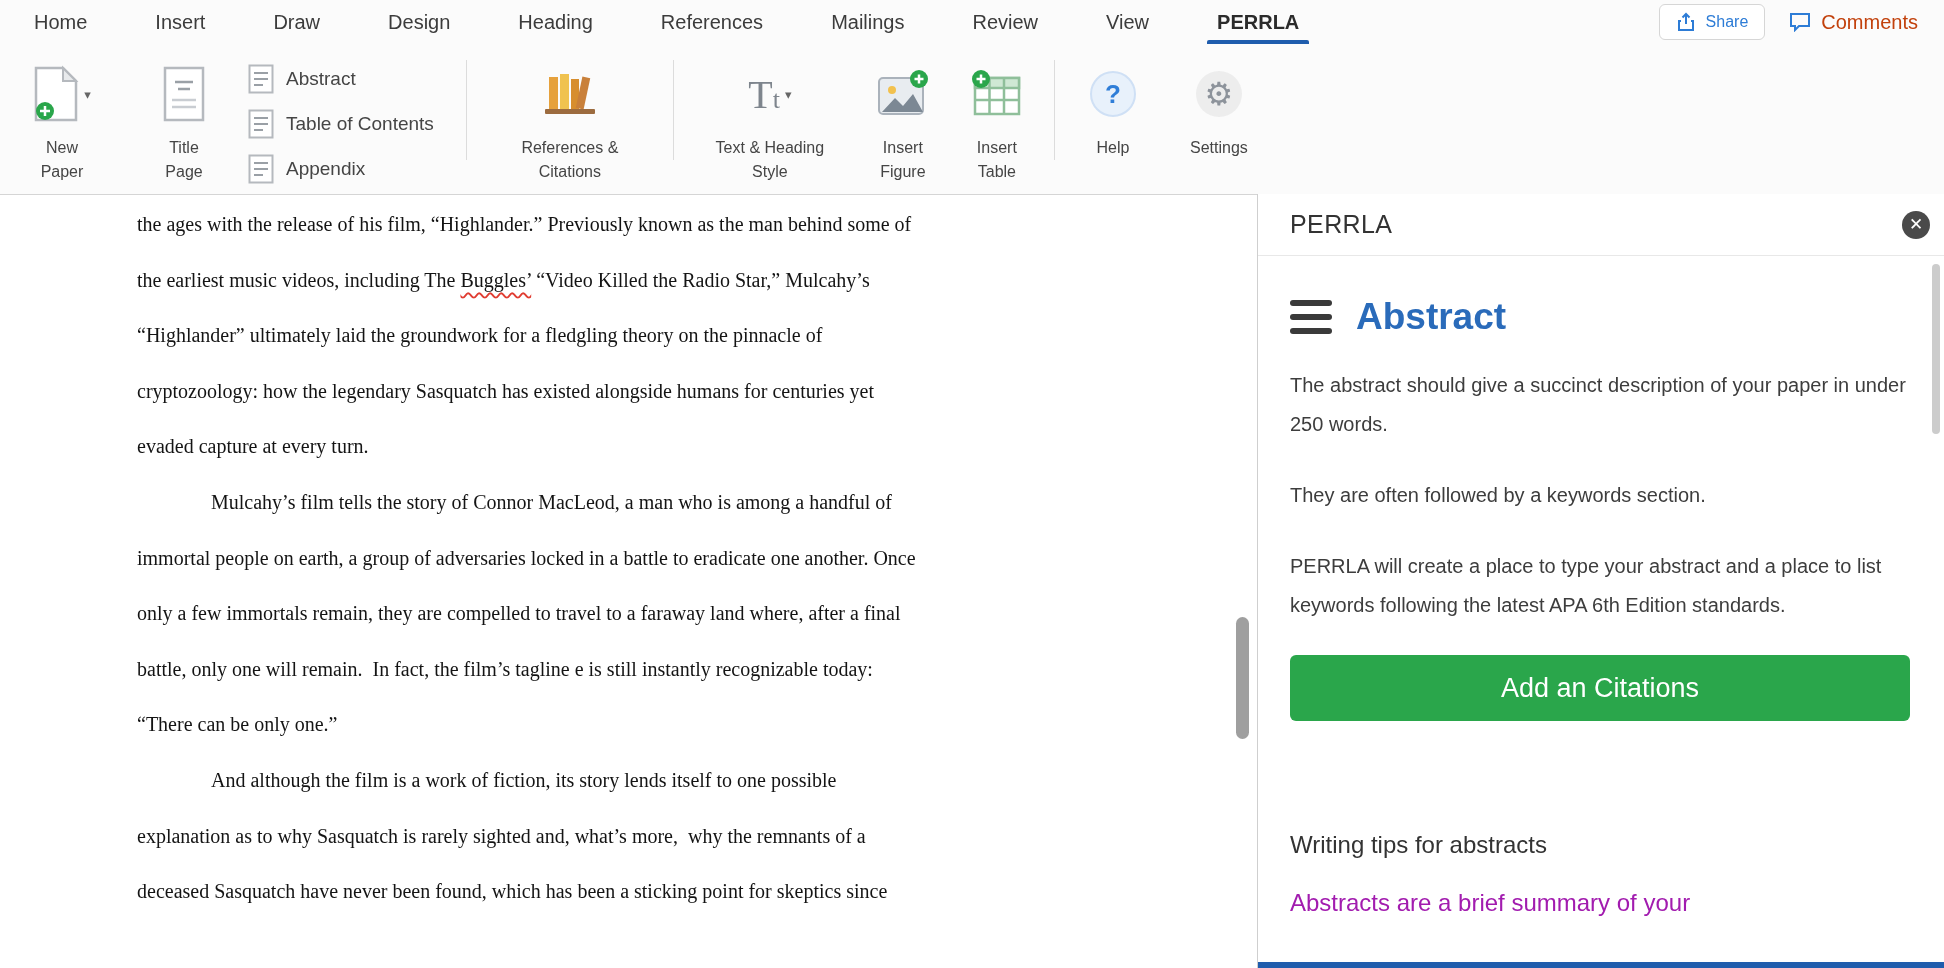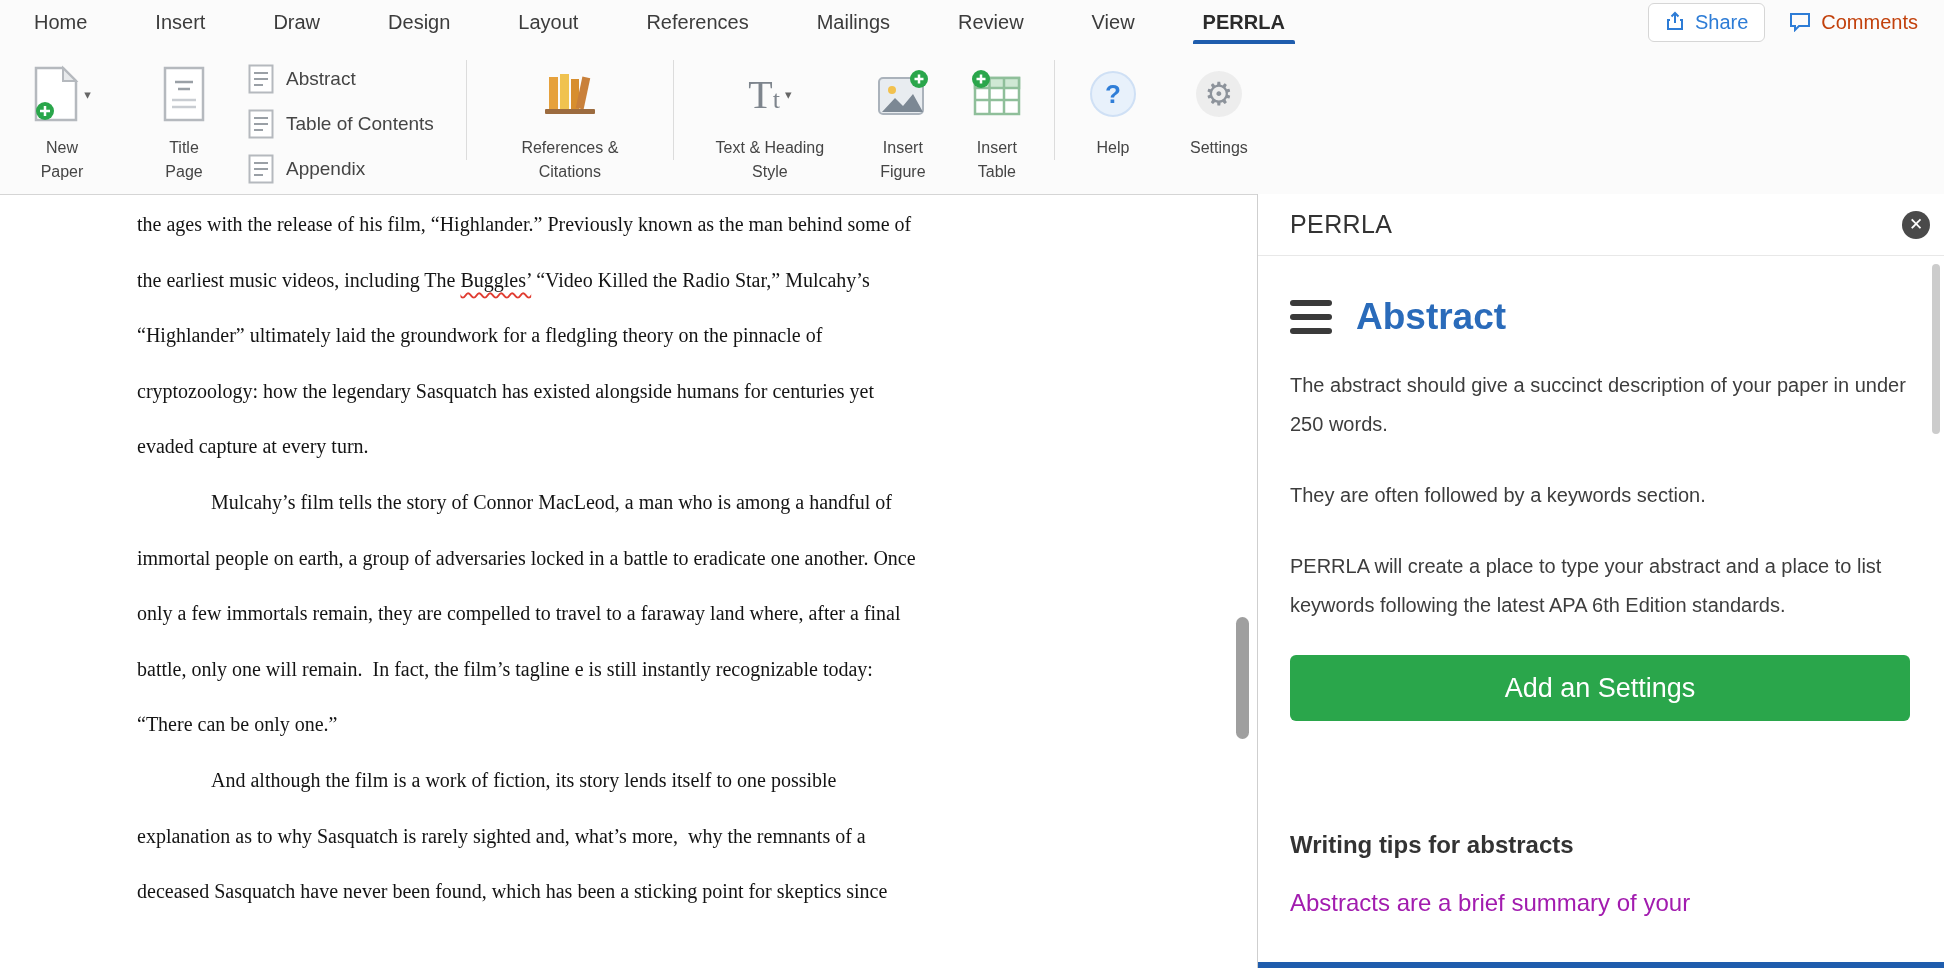--- a/index.html
+++ b/index.html
@@ -9,21 +9,21 @@
 
   
   .tabbar { position:absolute; top:0; left:0; width:1944px; height:44px;
             background:#fbfbfb; display:flex; align-items:center; }
   .tab { font-size:20px; color:#3c3c3c; margin:0 34px; height:44px;
          display:flex; align-items:center; position:relative; cursor:default; white-space:nowrap; }
   .tab.active { font-weight:600; color:#2b2b2b; }
   .tab.active::after { content:""; position:absolute; left:-10px; right:-10px; bottom:0;
                        height:4px; background:#1f5dad; border-radius:2px 2px 0 0; }
   .topright { margin-left:auto; display:flex; align-items:center; gap:20px; padding-right:22px; }
-  .share-btn { display:flex; gap:10px; align-items:flex-start; color:#2d7cd6; font-size:20px;
+  .share-btn { display:flex; gap:10px; align-items:center; color:#2d7cd6; font-size:16px;
                border:1px solid #d6d6d6; border-radius:6px; padding:7px 16px; background:#fff; }
   .comments-btn { display:flex; gap:10px; align-items:center; color:#c2410c; font-size:20px; padding:7px 4px; }
 
   
   .ribbon { position:absolute; top:44px; left:0; width:1944px; height:151px; background:#fbfbfb;
             border-bottom:1px solid #d5d5d5; display:flex; align-items:stretch; padding-left:14px; }
   .rb-btn { display:flex; flex-direction:column; align-items:center; padding-top:12px; }
   .rb-icon-area { height:76px; display:flex; align-items:center; justify-content:center; }
   .rb-label { font-size:16px; color:#454545; text-align:center; line-height:24px; margin-top:4px; }
   .chev { font-size:13px; color:#666; margin-left:5px; }
@@ -62,39 +62,39 @@
   .panel-body { padding:0 34px 0 32px; }
   .abstract-row { display:flex; align-items:center; gap:24px; margin-top:40px; }
   .hamburger { display:flex; flex-direction:column; gap:8px; }
   .hamburger span { display:block; width:42px; height:6px; background:#3a3a3a; border-radius:3px; }
   .abstract-h { font-size:37px; font-weight:700; color:#2a6bba; }
   .p { font-size:20px; color:#3d3d3d; line-height:39px; max-width:622px; }
   .p1 { margin-top:28px; } .p2 { margin-top:32px; } .p3 { margin-top:32px; }
   .green-btn { margin-top:30px; width:620px; height:66px; background:#2aa64b; color:#fff;
                font-size:27px; font-weight:500; border:none; border-radius:6px;
                display:flex; align-items:center; justify-content:center; font-family:"Liberation Sans", sans-serif; }
-  .tips-h { margin-top:110px; font-size:24px; font-weight:700; color:#333; }
+  .tips-h { margin-top:110px; font-size:24px; font-weight:400; color:#333; }
   .tips-p { margin-top:30px; font-size:24px; color:#a21caf; }
   .panel-scrollthumb { position:absolute; right:4px; top:70px; width:8px; height:170px;
                        background:#cccccc; border-radius:4px; }
   .panel-bottom-bar { position:absolute; left:0; bottom:0; width:686px; height:6px; background:#1f5dad; }
 
   svg { display:block; }
 </style>
 </head>
 <body>
 
 <div class="app">
 
   <div class="tabbar">
     <div class="tab">Home</div>
     <div class="tab">Insert</div>
     <div class="tab">Draw</div>
     <div class="tab">Design</div>
-    <div class="tab">Layout</div>
+    <div class="tab">Heading</div>
     <div class="tab">References</div>
     <div class="tab">Mailings</div>
     <div class="tab">Review</div>
     <div class="tab">View</div>
     <div class="tab active">PERRLA</div>
 
     <div class="topright">
       <div class="share-btn">
         <span>
           <svg width="20" height="20" viewBox="0 0 20 20" fill="none" stroke="#2d7cd6" stroke-width="2">
@@ -288,21 +288,21 @@
             <span></span>
             <span></span>
           </div>
         <div class="abstract-h">Abstract</div>
       </div>
 
       <div class="p p1">The abstract should give a succinct description of your paper in under 250 words.</div>
       <div class="p p2">They are often followed by a keywords section.</div>
       <div class="p p3">PERRLA will create a place to type your abstract and a place to list keywords following the latest APA 6th Edition standards.</div>
 
-      <button class="green-btn">Add an Settings</button>
+      <button class="green-btn">Add an Citations</button>
 
       <div class="tips-h">Writing tips for abstracts</div>
       <div class="tips-p">Abstracts are a brief summary of your</div>
     </div>
 
     <div class="panel-scrollthumb"></div>
     <div class="panel-bottom-bar"></div>
   </div>
 
 </div>

